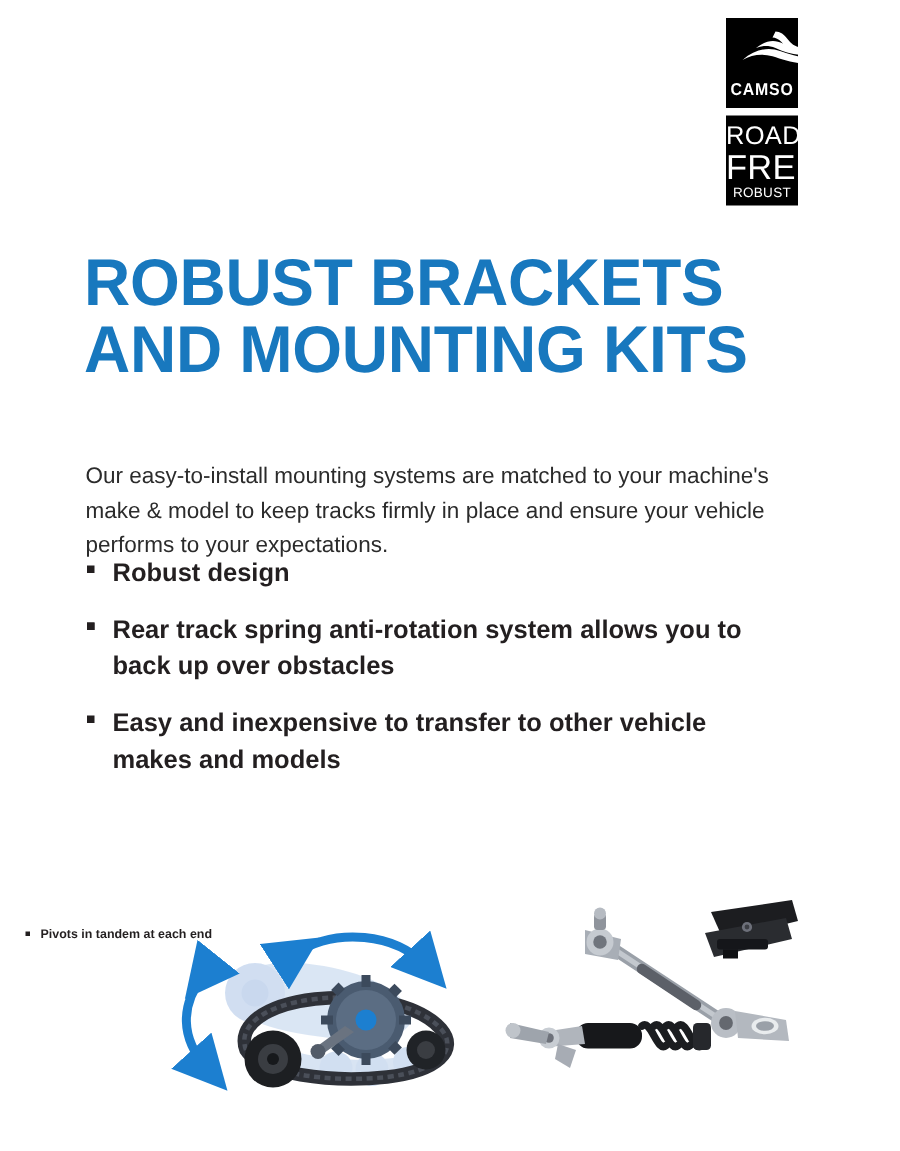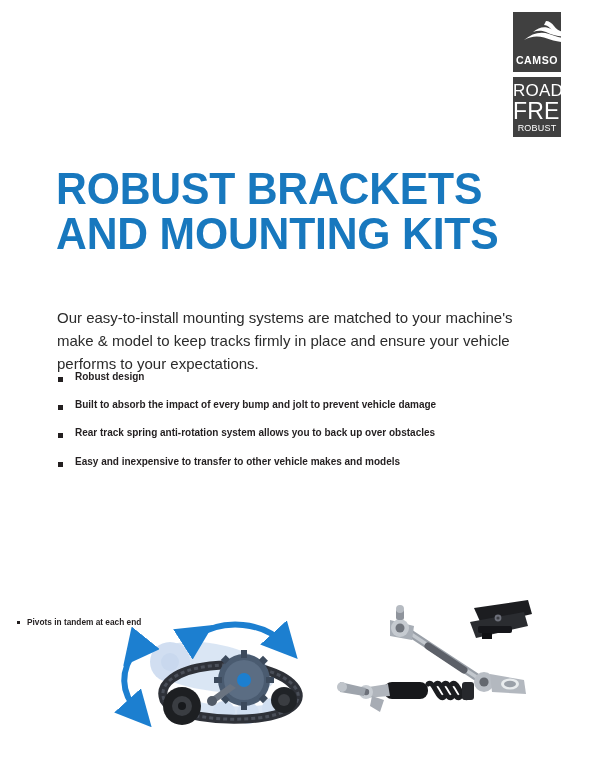--- a/index.html
+++ b/index.html
@@ -18,23 +18,22 @@
 
   
   .logo-stack {
     position: absolute;
     top: 12px;
     right: 52px;
     width: 64px;
   }
   .logo-tile {
     width: 48px;
-    background: #404040;
+    background: #000000;
     display: block;
-    margin-left: 29px;
   }
   .logo-camso {
     height: 60px;
     position: relative;
   }
   .camso-mark {
     position: absolute;
     top: 7px;
     left: 8px;
     width: 48px;
@@ -104,21 +103,21 @@
     left: 57px;
     width: 470px;
     margin: 0;
     padding: 0;
     list-style: none;
   }
   .bullets li {
     position: relative;
     padding-left: 18px;
     margin-bottom: 14px;
-    font-size: 10px;
+    font-size: 17px;
     font-weight: bold;
     line-height: 1.42;
     color: #231f20;
   }
   .bullets li .sq {
     position: absolute;
     left: 1px;
     top: 7px;
     width: 5px;
     height: 5px;
@@ -199,21 +198,20 @@
 
 <p class="intro">Our easy-to-install mounting systems are matched to your machine's make &amp; model to keep tracks firmly in place and ensure your vehicle performs to your expectations.</p>
 
 <ul class="bullets">
   <li>
     <span class="sq"></span>
     <span>Robust design</span>
   </li>
   <li>
     <span class="sq"></span>
-    <span>Built to absorb the impact of every bump and jolt to prevent vehicle damage</span>
   </li>
   <li>
     <span class="sq"></span>
     <span>Rear track spring anti-rotation system allows you to back up over obstacles</span>
   </li>
   <li>
     <span class="sq"></span>
     <span>Easy and inexpensive to transfer to other vehicle makes and models</span>
   </li>
 </ul>

